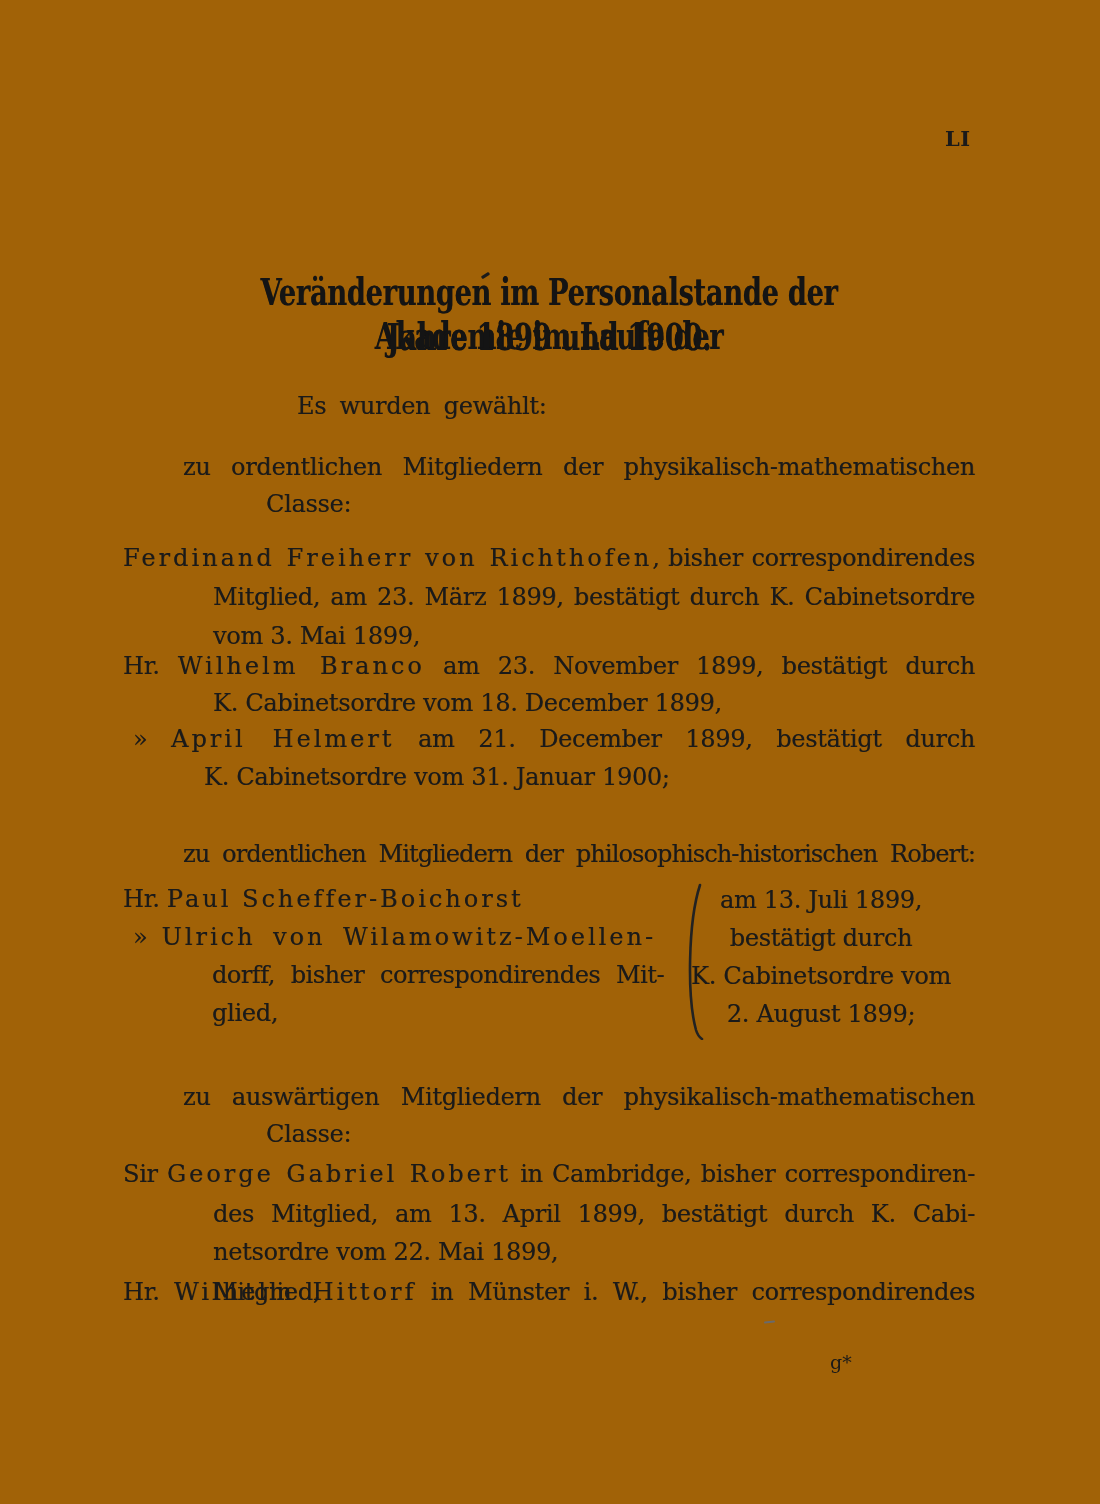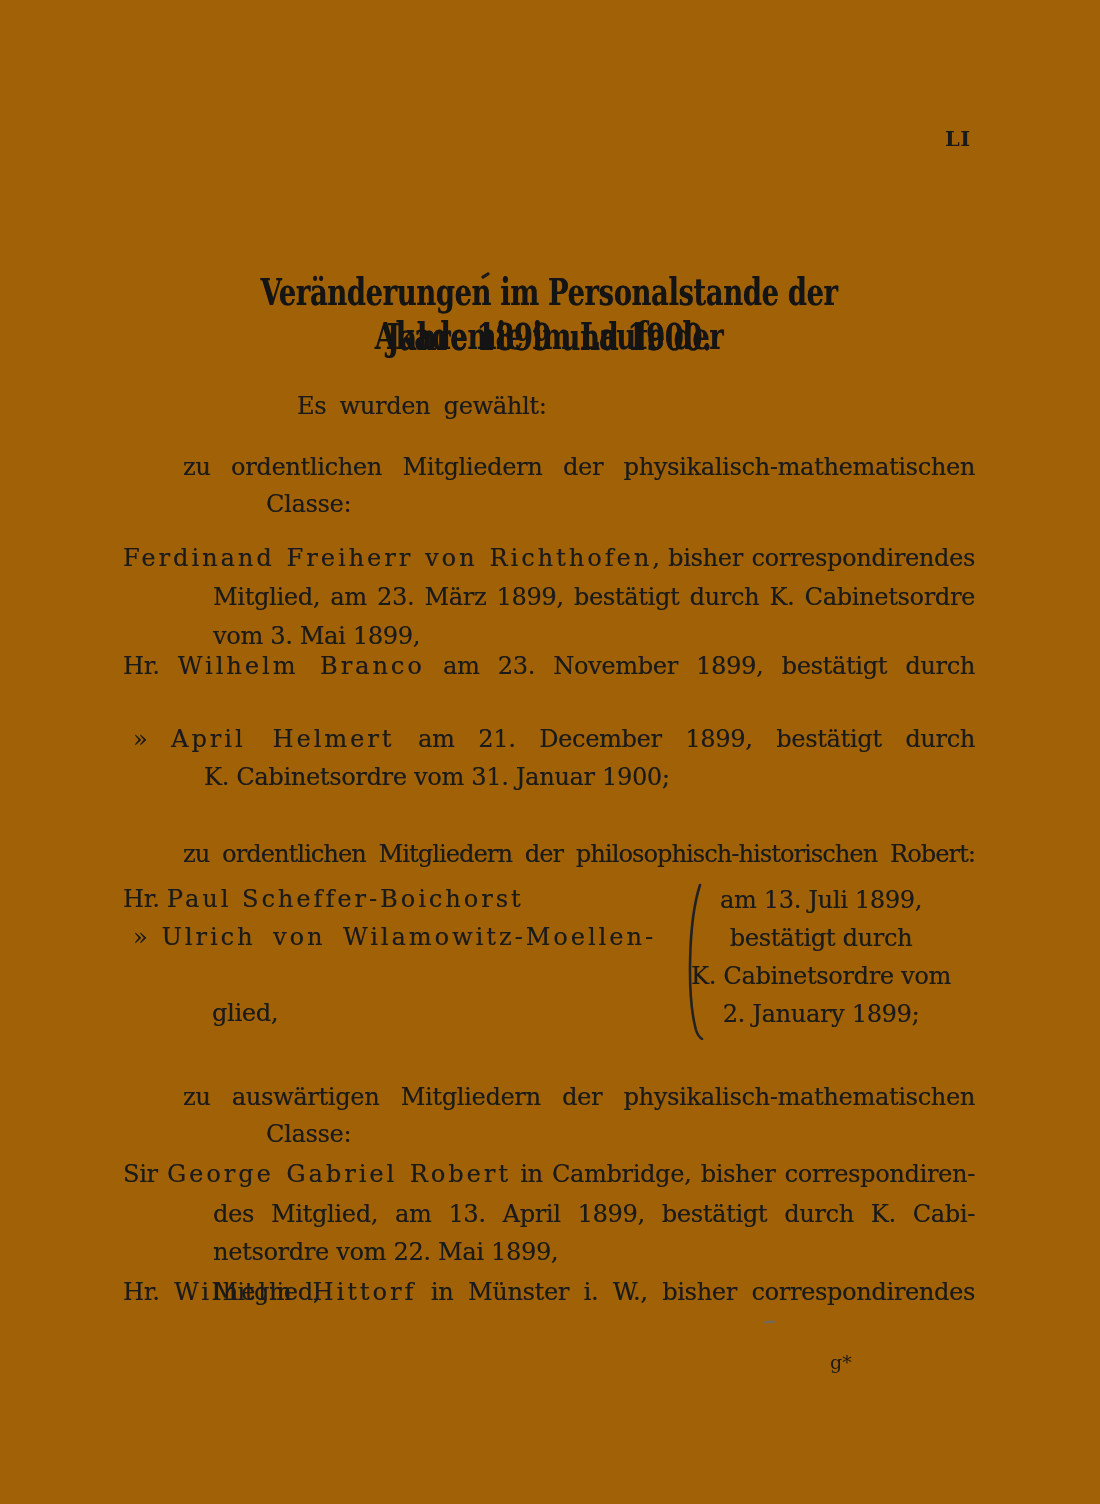--- a/index.html
+++ b/index.html
@@ -91,40 +91,42 @@
   <div class="ln" style="left:297px; top:391px; word-spacing:6px">Es wurden gewählt:</div>
 
   <div class="ln just" style="left:183px; top:452px; width:792px">zu ordentlichen Mitgliedern der physikalisch-mathematischen</div>
   <div class="ln" style="left:266px; top:489px">Classe:</div>
 
   <div class="ln just" style="left:123px; top:543px; width:852px"><span class="sperr">Ferdinand Freiherr von Richthofen</span><span>, bisher correspondirendes</span></div>
   <div class="ln just" style="left:213px; top:582px; width:762px">Mitglied, am 23. März 1899, bestätigt durch K. Cabinetsordre</div>
   <div class="ln" style="left:213px; top:621px">vom 3. Mai 1899,</div>
 
   <div class="ln just" style="left:123px; top:651px; width:852px"><span>Hr. </span><span class="sperr">Wilhelm Branco</span><span> am 23. November 1899, bestätigt durch</span></div>
+  <div class="ln" style="left:213px; top:688px">K. Cabinetsordre vom 18. December 1899,</div>
 
   <div class="ln just" style="left:133px; top:724px; width:842px"><span>» </span><span class="sperr">April Helmert</span><span> am 21. December 1899, bestätigt durch</span></div>
   <div class="ln" style="left:204px; top:762px">K. Cabinetsordre vom 31. Januar 1900;</div>
 
   <div class="ln just tight" style="left:183px; top:839px; width:792px">zu ordentlichen Mitgliedern der philosophisch-historischen Robert:</div>
 
   <div class="ln just" style="left:133px; top:922px; width:523px"><span>» </span><span class="sperr">Ulrich von Wilamowitz-Moellen-</span></div>
   <div class="ln" style="left:123px; top:884px"><span>Hr. </span><span class="sperr">Paul Scheffer-Boichorst</span></div>
+  <div class="ln just" style="left:212px; top:960px; width:452px; letter-spacing:-0.5px">dorff, bisher correspondirendes Mit-</div>
   <div class="ln" style="left:212px; top:998px">glied,</div>
 
   <div class="brace-wrap">
     <svg width="26" height="158" viewBox="0 0 26 158">
       <path d="M 18 3 C 6 40 5 115 14 148 C 15.2 152 17 155 20 157" fill="none" stroke="#222222" stroke-width="2.6" stroke-linecap="round"></path>
     </svg>
   </div>
 
   <div class="ln center" style="left:690px; top:885px; width:262px">am 13. Juli 1899,</div>
   <div class="ln center" style="left:690px; top:923px; width:262px">bestätigt durch</div>
   <div class="ln center" style="left:690px; top:961px; width:262px">K. Cabinetsordre vom</div>
-  <div class="ln center" style="left:690px; top:999px; width:262px">2. January 1899;</div>
+  <div class="ln center" style="left:690px; top:999px; width:262px">2. August 1899;</div>
 
   <div class="ln just" style="left:183px; top:1082px; width:792px">zu auswärtigen Mitgliedern der physikalisch-mathematischen</div>
   <div class="ln" style="left:266px; top:1119px">Classe:</div>
 
   <div class="ln just" style="left:123px; top:1159px; width:852px"><span>Sir </span><span class="sperr">George Gabriel Robert</span><span> in Cambridge, bisher correspondiren-</span></div>
   <div class="ln just" style="left:213px; top:1199px; width:762px">des Mitglied, am 13. April 1899, bestätigt durch K. Cabi-</div>
   <div class="ln" style="left:213px; top:1237px">netsordre vom 22. Mai 1899,</div>
 
   <div class="ln just" style="left:123px; top:1277px; width:852px"><span>Hr. </span><span class="sperr">Wilhelm Hittorf</span><span> in Münster i. W., bisher correspondirendes</span></div>
   <div class="ln" style="left:213px; top:1277px">Mitglied,</div>

